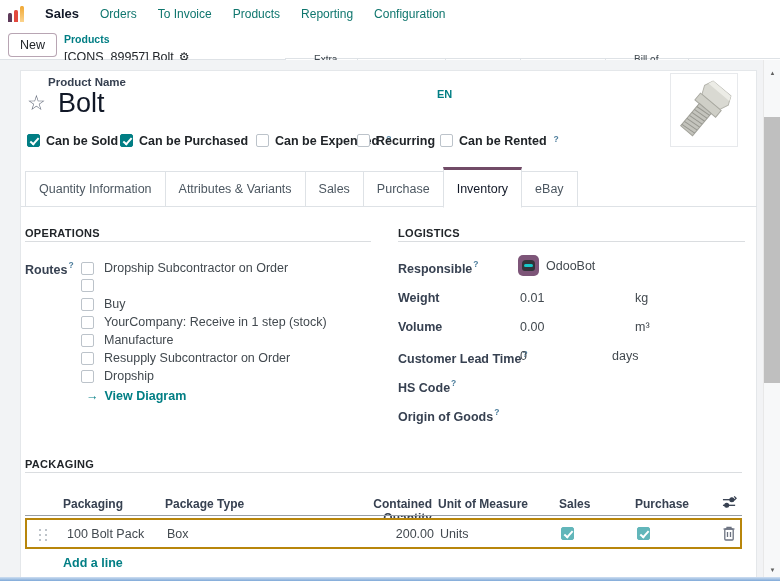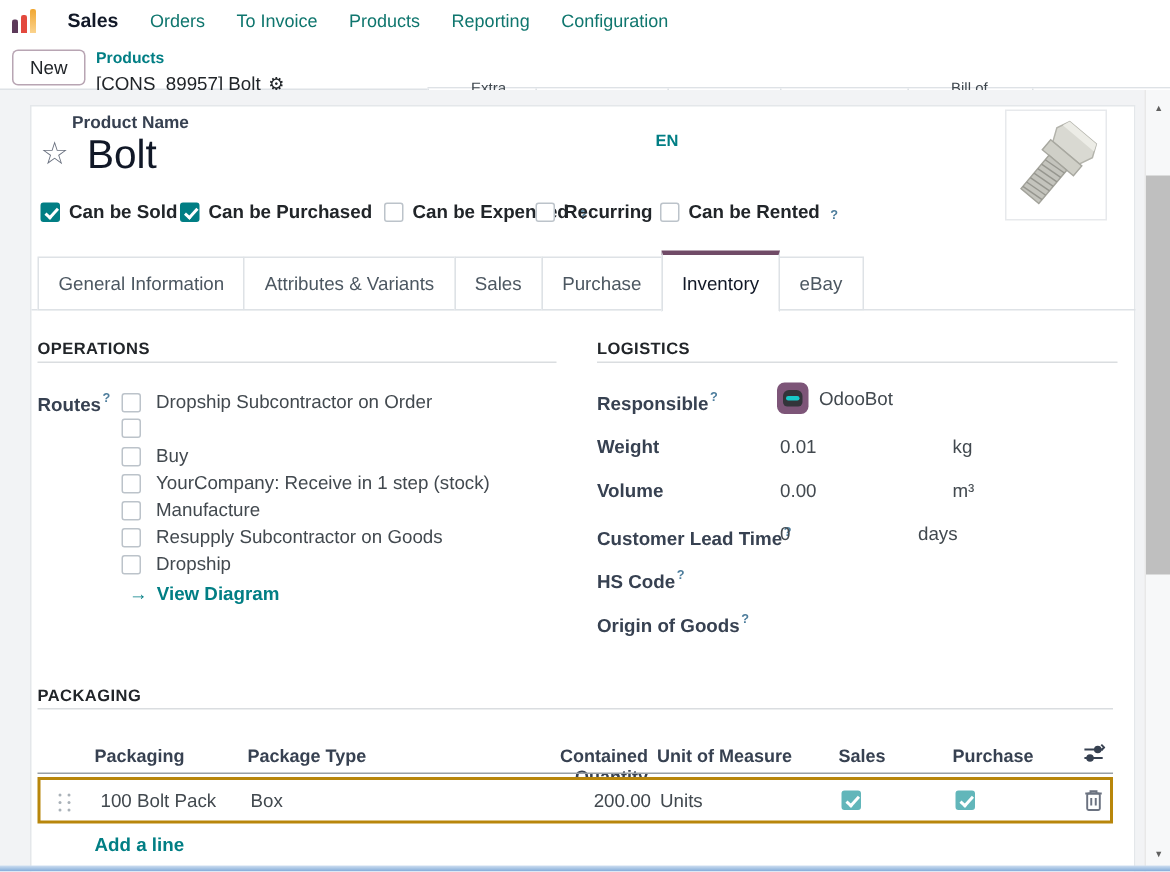--- a/index.html
+++ b/index.html
@@ -57,21 +57,21 @@
   .pimg { position:absolute; left:670px; top:73px; width:68px; height:74px; background:#fff;
           border:1px solid #e7e9ec; display:flex; align-items:center; justify-content:center; cursor:pointer; }
 
   
   .cb { display:inline-block; width:13px; height:13px; border:1px solid #bcc3ca; border-radius:2px;
         background:#fff; position:relative; vertical-align:-2px; cursor:pointer; flex:0 0 13px; }
   .cb.checked { background:#017e84; border-color:#017e84; }
   .cb.soft    { background:#62b6ba; border-color:#62b6ba; }
   .cb.checked::after, .cb.soft::after { content:""; position:absolute; left:4px; top:1px; width:3px; height:7px;
         border:solid #fff; border-width:0 2px 2px 0; transform:rotate(42deg); }
-  .flag { position:absolute; top:134px; display:flex; align-items:flex-end; gap:6px; font-size:12.5px;
+  .flag { position:absolute; top:134px; display:flex; align-items:flex-start; gap:6px; font-size:12.5px;
           color:#212529; font-weight:600; cursor:pointer; white-space:nowrap; }
   sup.help { font-size:8.5px; color:#4d7d9c; font-weight:700; margin-left:1px; vertical-align:6px; }
 
   
   .tabline { position:absolute; left:21px; top:206px; width:736px; border-bottom:1px solid #dee2e6; }
   .tabs { position:absolute; left:25px; top:166px; height:41px; display:flex; align-items:flex-end; }
   .tab { height:36px; line-height:35px; padding:0 13px; font-size:12.5px; color:#4c5761; background:#fff;
          border:1px solid #dee2e6; margin-left:-1px; cursor:pointer; white-space:nowrap; position:relative; }
   .tab:first-child { margin-left:0; }
   .tab.active { height:41px; line-height:38px; border-top:3px solid #714B67; border-bottom:1px solid #fff;
@@ -248,21 +248,21 @@
     <sup class="help">?</sup>
 </label>
 <label class="flag" style="left:440px">
   <span class="cb"></span>
   <span>Can be Rented</span>
     <sup class="help">?</sup>
 </label>
 
 <div class="tabline"></div>
 <div class="tabs">
-  <div class="tab">General Information</div>
+  <div class="tab">Quantity Information</div>
   <div class="tab">Attributes &amp; Variants</div>
   <div class="tab">Sales</div>
   <div class="tab">Purchase</div>
   <div class="tab active">Inventory</div>
   <div class="tab">eBay</div>
 </div>
 
 <div class="sect-h" style="left:25px; top:227px">OPERATIONS</div>
 <div class="sect-rule" style="left:25px; top:241px; width:346px"></div>
 
@@ -283,21 +283,21 @@
 <label class="route-row" style="top:315px">
   <span class="cb"></span>
     <span>YourCompany: Receive in 1 step (stock)</span>
   </label>
 <label class="route-row" style="top:333px">
   <span class="cb"></span>
     <span>Manufacture</span>
   </label>
 <label class="route-row" style="top:351px">
   <span class="cb"></span>
-    <span>Resupply Subcontractor on Goods</span>
+    <span>Resupply Subcontractor on Order</span>
   </label>
 <label class="route-row" style="top:369px">
   <span class="cb"></span>
     <span>Dropship</span>
   </label>
 
 <div class="view-diagram">
   <span>→</span>
   <span>View Diagram</span>
 </div>

